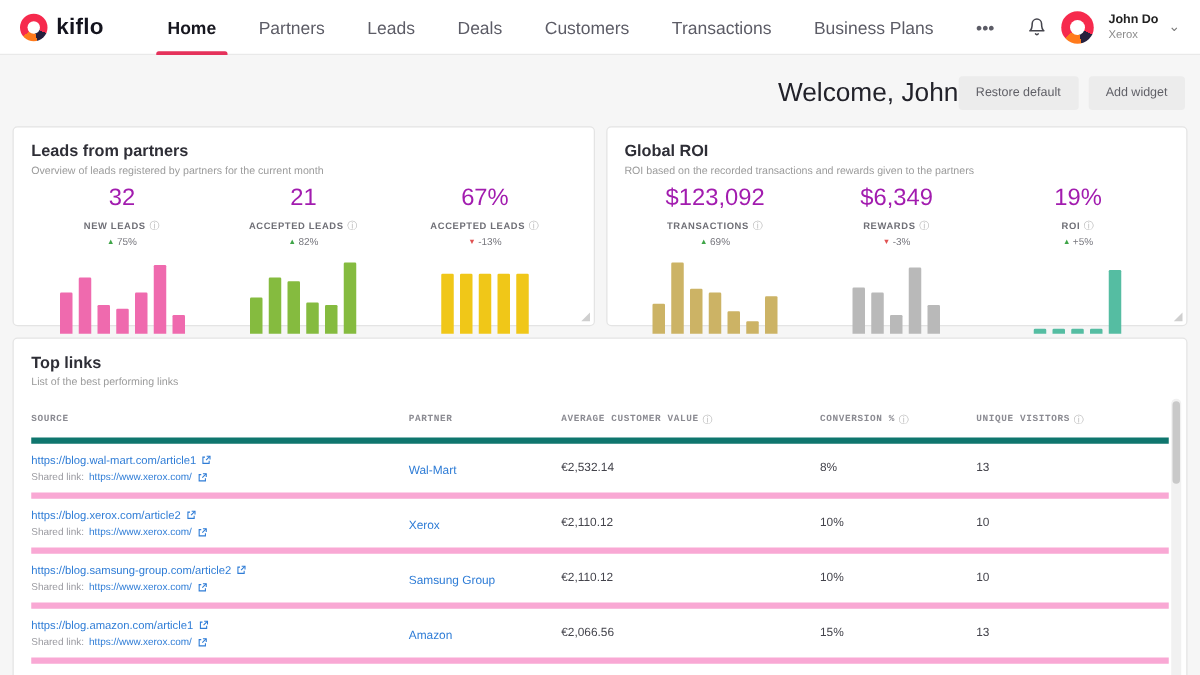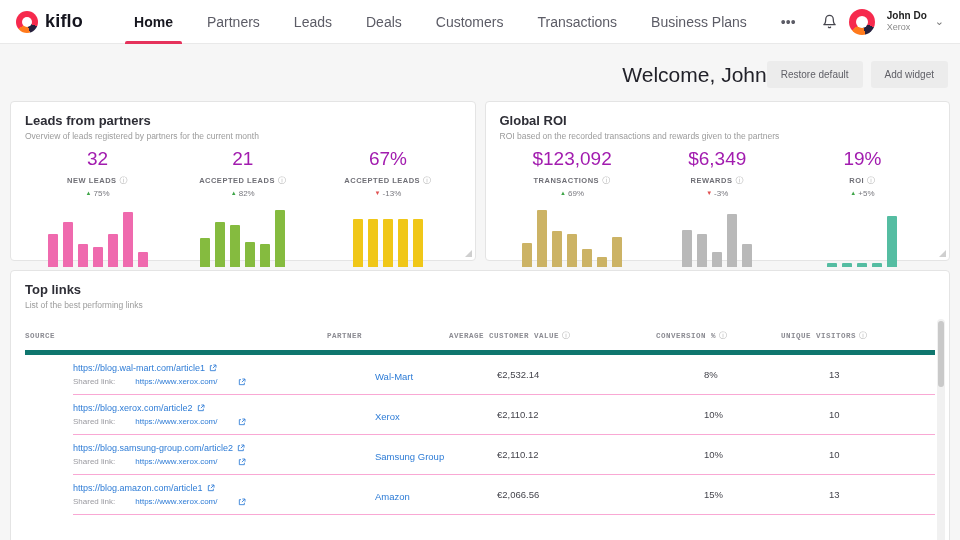--- a/index.html
+++ b/index.html
@@ -88,24 +88,24 @@
     display:grid; grid-template-columns:302px 122px 207px 125px 1fr;
     align-items:center;
   }
   .thead{
     margin-top:12px; padding:8px 0 9px 0; border-bottom:5px solid #0f766e;font-family:Liberation Mono, monospace;
   }
   .th{
     font-size:7.5px; font-weight:700; letter-spacing:.5px; color:#8b8b92;
     display:flex; align-items:center; gap:3px;
   }
-  .trow{ padding:8px 0; border-bottom:1px solid #f9a8d4;margin-left:48px; }
+  .trow{ padding:8px 0; border-bottom:5px solid #f9a8d4; }
   a{ color:var(--link,#2e7cd6); text-decoration:none; cursor:pointer; }
   .srcline{ font-size:9px; display:flex; align-items:center; gap:4px; }
-  .shared{ font-size:8px; color:#9a9aa0; margin-top:4px; display:flex; align-items:center; gap:20px; }
+  .shared{ font-size:8px; color:#9a9aa0; margin-top:4px; display:flex; align-items:center; gap:4px; }
   .shared a{ font-size:8px; }
   .partner-cell a{ font-size:9.5px; }
   .val{ font-size:9.5px; color:#44444c; }
   .ext{ display:inline-flex; flex:none; }
   
   .scrollbar{
     position:absolute; top:48px; bottom:6px; right:4px; width:8px;
     background:#f1f1f1; border-radius:4px;
   }
   .scrollbar .thumb{

